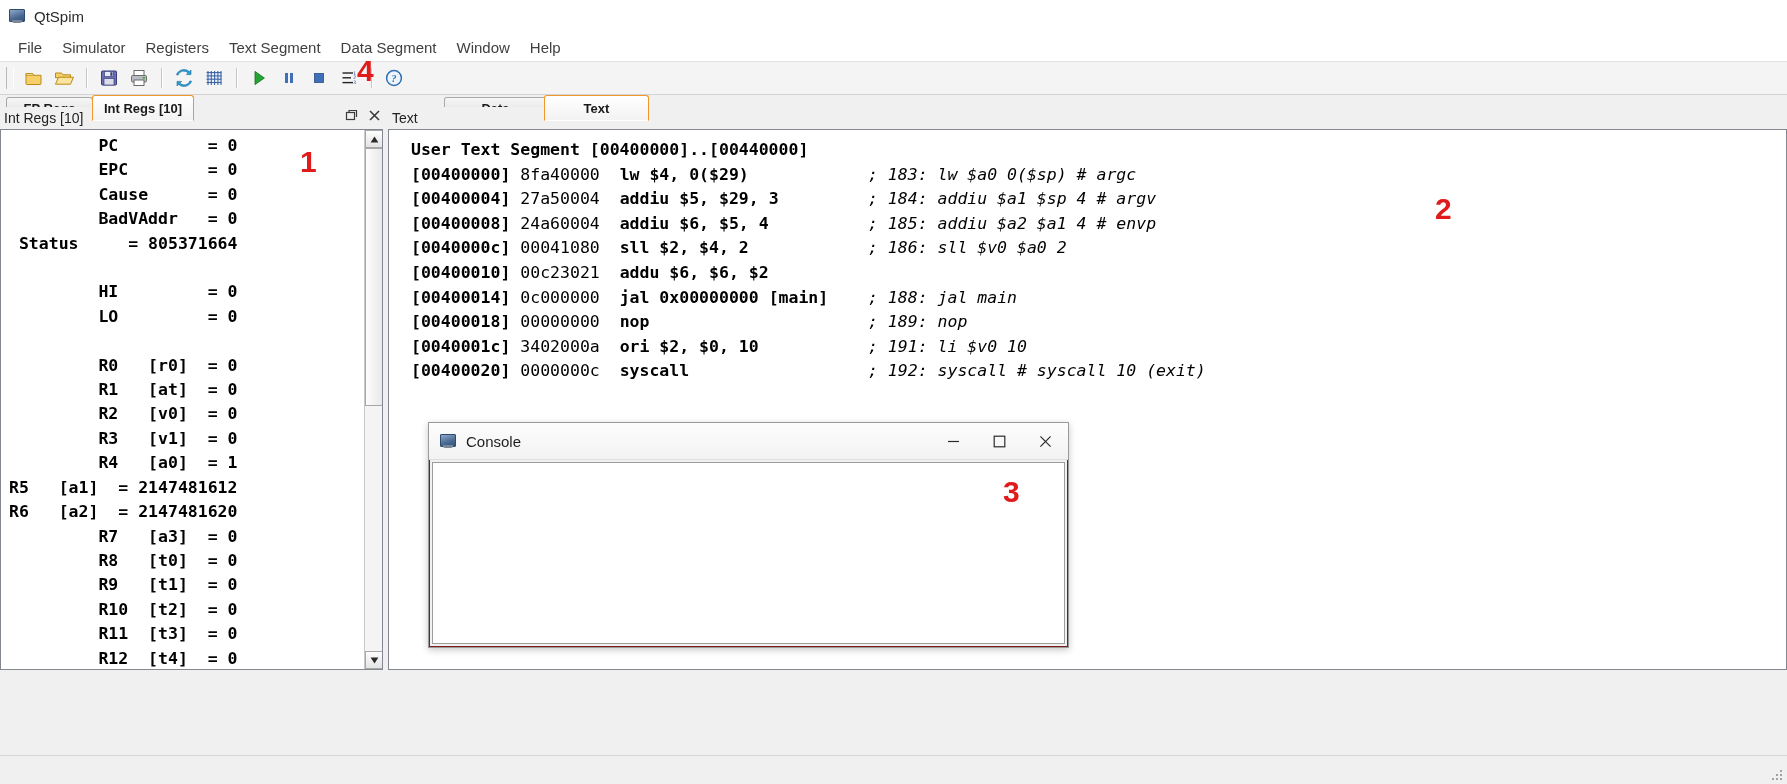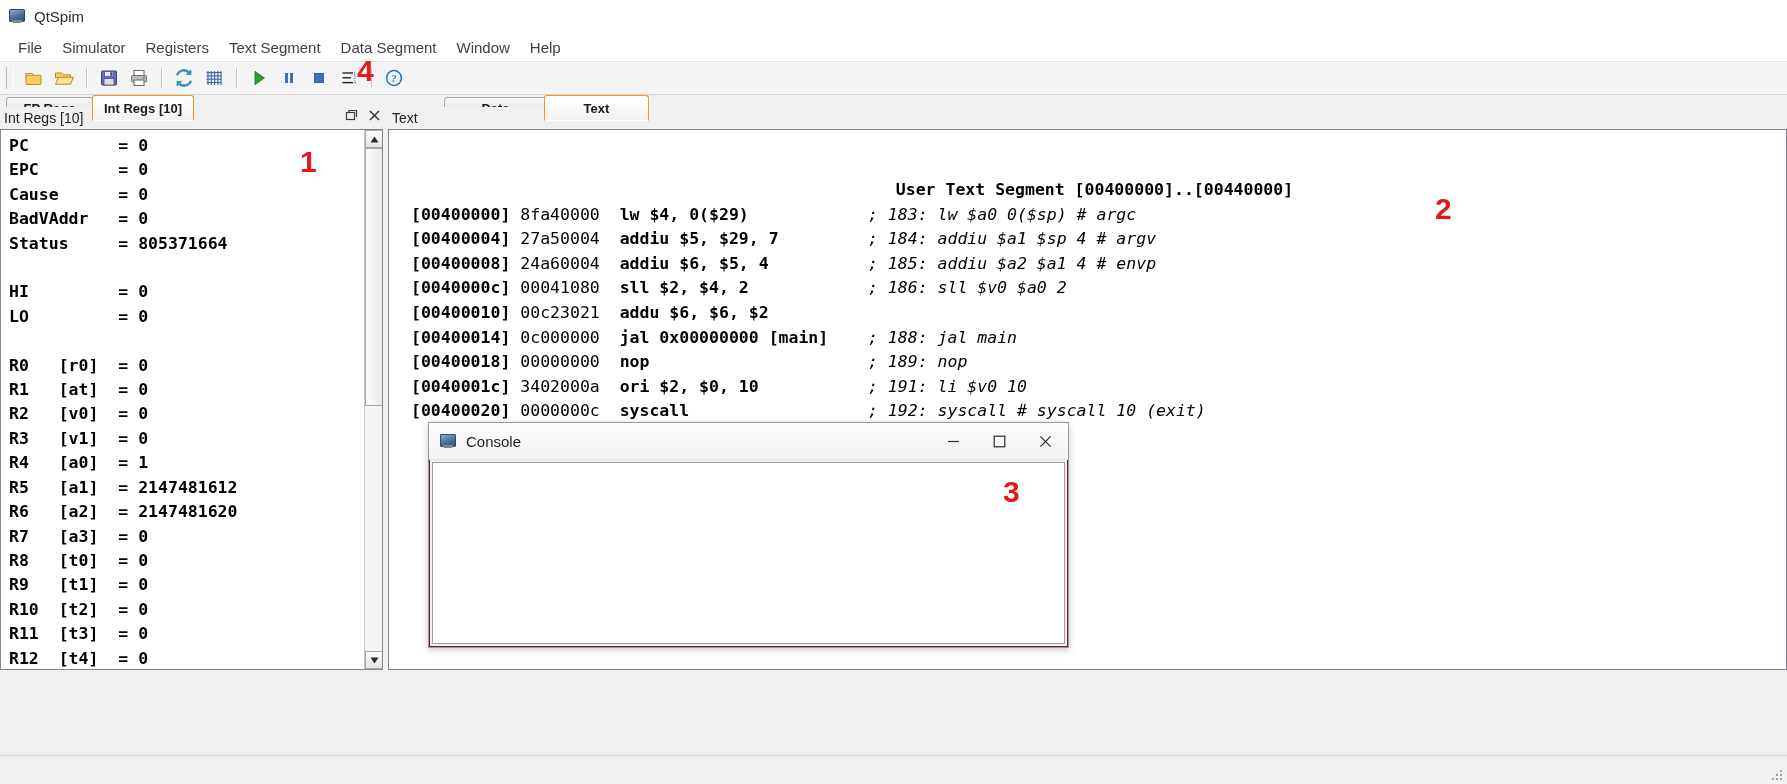--- a/index.html
+++ b/index.html
@@ -159,20 +159,21 @@
   }
   #regtext {
     position: absolute;
     left: 8px; top: 4px;
     font-family: "DejaVu Sans Mono", monospace;
     font-size: 16.5px;
     font-weight: bold;
     line-height: 24.4px;
     color: #000000;
     white-space: pre;
+    text-align: right;
   }
   
   .vscroll {
     position: absolute;
     top: 0; right: 0;
     width: 18px; height: 100%;
     background: #f0f0f0;
     border-left: 1px solid #c9c9c9;
     box-sizing: border-box;
   }
@@ -499,24 +500,24 @@
         <svg width="9" height="7" viewBox="0 0 9 7">
             <path d="M4.5 6.4 L0.6 0.6 L8.4 0.6 Z" fill="#2b2b2b"></path>
           </svg>
       </div>
     </div>
   </div>
 
   <div id="textpanel">
     <div id="codearea">
       <div style="height:8px"></div>
-      <div class="seg-title" style="text-align:center; padding-right:8px;margin-top:40px;">User Text Segment [00400000]..[00440000]</div>
+      <div class="seg-title" style="text-align:left; padding-right:8px;">User Text Segment [00400000]..[00440000]</div>
       <div id="codelines">
           <div class="code-line"><span class="addr">[00400000] </span><span class="hex">8fa40000  </span><span class="mnem">lw $4, 0($29)</span><span>            </span><span class="cmt">; 183: lw $a0 0($sp) # argc</span></div>
-          <div class="code-line"><span class="addr">[00400004] </span><span class="hex">27a50004  </span><span class="mnem">addiu $5, $29, 7</span><span>         </span><span class="cmt">; 184: addiu $a1 $sp 4 # argv</span></div>
+          <div class="code-line"><span class="addr">[00400004] </span><span class="hex">27a50004  </span><span class="mnem">addiu $5, $29, 3</span><span>         </span><span class="cmt">; 184: addiu $a1 $sp 4 # argv</span></div>
           <div class="code-line"><span class="addr">[00400008] </span><span class="hex">24a60004  </span><span class="mnem">addiu $6, $5, 4</span><span>          </span><span class="cmt">; 185: addiu $a2 $a1 4 # envp</span></div>
           <div class="code-line"><span class="addr">[0040000c] </span><span class="hex">00041080  </span><span class="mnem">sll $2, $4, 2</span><span>            </span><span class="cmt">; 186: sll $v0 $a0 2</span></div>
           <div class="code-line"><span class="addr">[00400010] </span><span class="hex">00c23021  </span><span class="mnem">addu $6, $6, $2</span><span>          </span></div>
           <div class="code-line"><span class="addr">[00400014] </span><span class="hex">0c000000  </span><span class="mnem">jal 0x00000000 [main]</span><span>    </span><span class="cmt">; 188: jal main</span></div>
           <div class="code-line"><span class="addr">[00400018] </span><span class="hex">00000000  </span><span class="mnem">nop</span><span>                      </span><span class="cmt">; 189: nop</span></div>
           <div class="code-line"><span class="addr">[0040001c] </span><span class="hex">3402000a  </span><span class="mnem">ori $2, $0, 10</span><span>           </span><span class="cmt">; 191: li $v0 10</span></div>
           <div class="code-line"><span class="addr">[00400020] </span><span class="hex">0000000c  </span><span class="mnem">syscall</span><span>                  </span><span class="cmt">; 192: syscall # syscall 10 (exit)</span></div>
         </div>
     </div>
 

